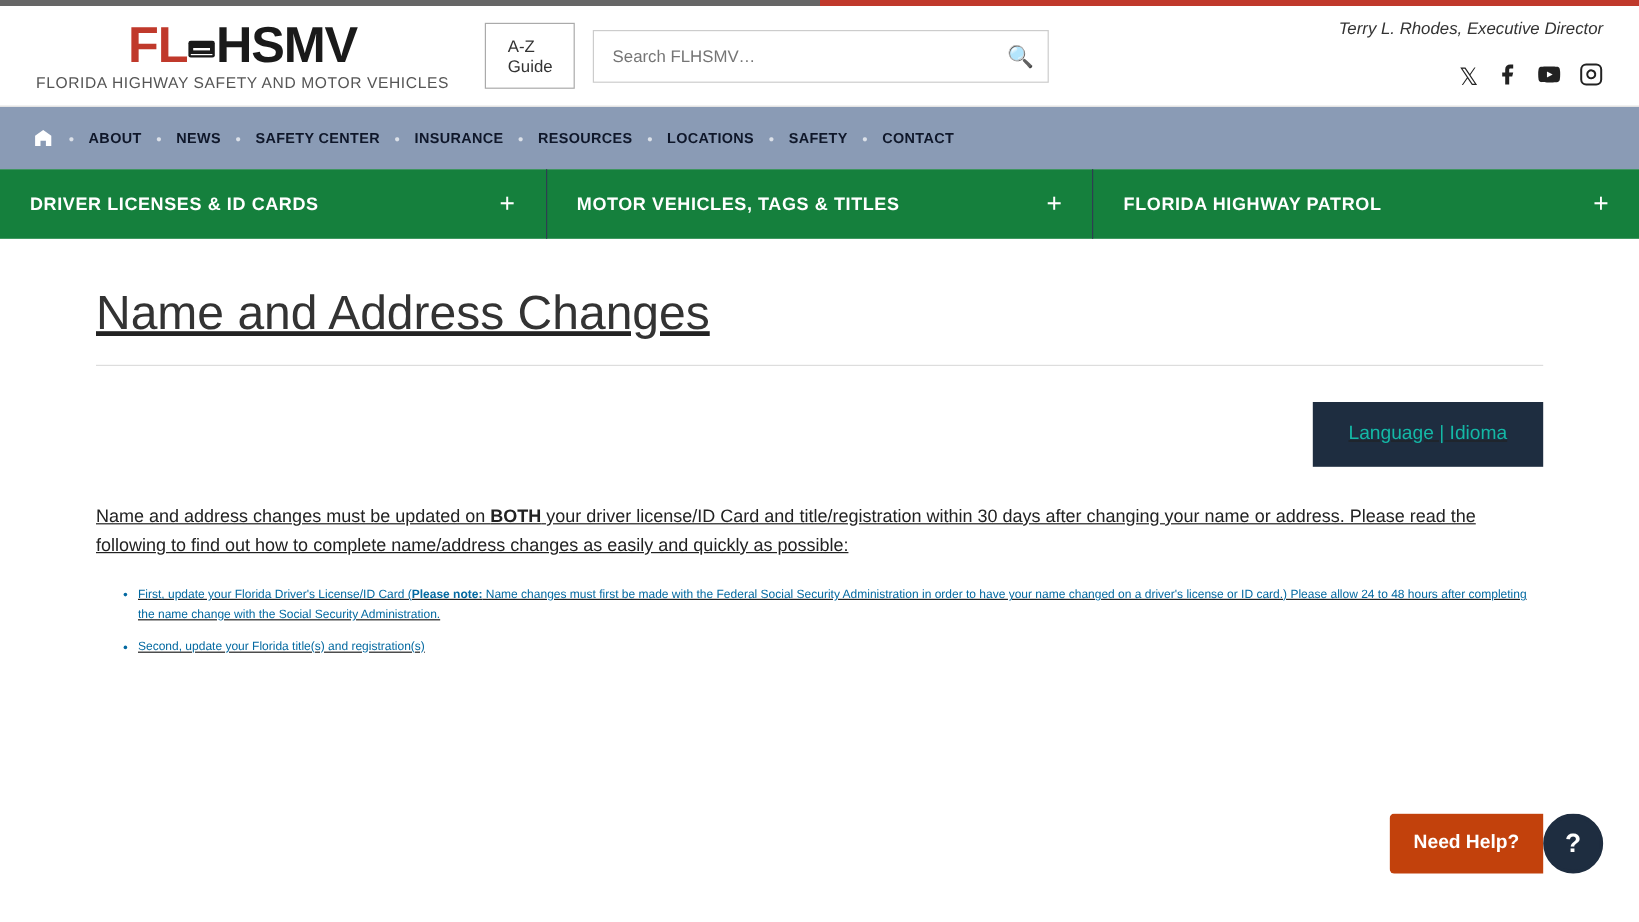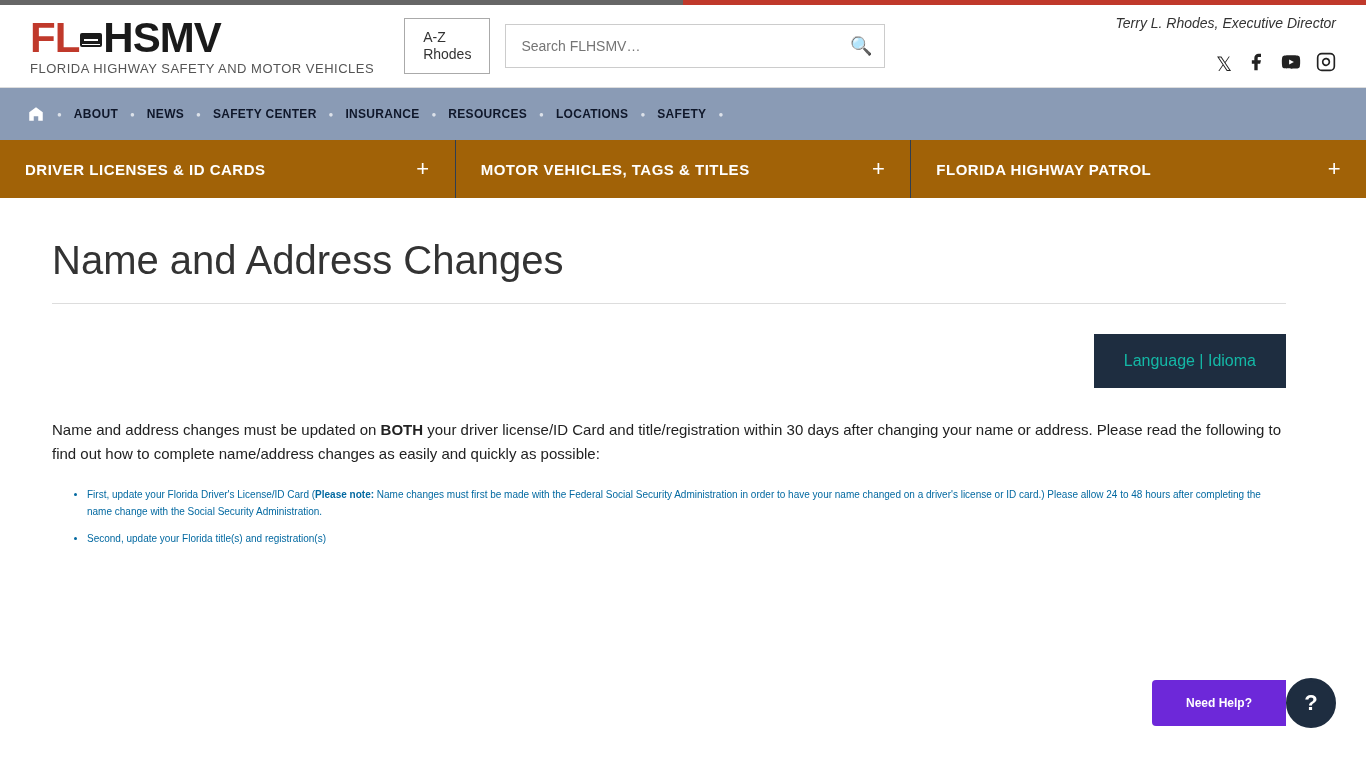--- a/index.html
+++ b/index.html
@@ -135,21 +135,21 @@
       letter-spacing: 0.3px;
     }
     .nav-dot {
       color: #fff;
       font-size: 8px;
       opacity: 0.7;
     }
 
     
     .sub-nav {
-      background: #a16207;
+      background: #15803d;
       display: flex;
       height: 58px;
     }
     .sub-nav-item {
       flex: 1;
       display: flex;
       align-items: center;
       justify-content: space-between;
       padding: 0 25px;
       color: #fff;
@@ -162,22 +162,23 @@
     }
     .sub-nav-item:last-child { border-right: none; }
     .plus-icon {
       font-size: 22px;
       font-weight: 300;
       color: #fff;
     }
 
     
     .main-content {
-      padding: 40px 80px 40px 52px;
+      padding: 40px 80px 40px 80px;
       max-width: 1366px;
+      text-decoration: underline;
     }
     .page-title {
       font-size: 40px;
       font-weight: 300;
       color: #333;
       margin-bottom: 30px;
       padding-bottom: 20px;
       border-bottom: 1px solid #ddd;
     }
 
@@ -217,25 +218,25 @@
     .need-help-area {
       position: fixed;
       bottom: 40px;
       right: 30px;
       display: flex;
       align-items: center;
       gap: 0;
       z-index: 100;
     }
     .need-help-btn {
-      background: #6d28d9;
+      background: #c2410c;
       color: #fff;
       border: none;
-      padding: 16px 34px;
-      font-size: 12px;
+      padding: 16px 20px;
+      font-size: 16px;
       font-weight: 600;
       cursor: pointer;
       border-radius: 4px 0 0 4px;
     }
     .help-circle {
       background: #1e2d40;
       color: #fff;
       width: 50px;
       height: 50px;
       border-radius: 50%;
@@ -249,20 +250,21 @@
     }
 
     
     .logo-wrapper {
       display: flex;
       flex-direction: column;
     }
     .logo-top {
       display: flex;
       align-items: center;
+      justify-content: center;
     }
     .road-icon {
       display: inline-flex;
       align-items: center;
       justify-content: center;
       width: 22px;
       height: 14px;
       background: #1a1a1a;
       border-radius: 2px;
       margin: 0 1px;
@@ -302,21 +304,21 @@
           <span class="fl">FL</span><span class="road-icon"></span><span>HSMV</span>
         </span>
       </div>
       <div class="logo-subtitle">FLORIDA HIGHWAY SAFETY AND MOTOR VEHICLES</div>
     </div>
   </div>
 
   <div class="header-center">
     <button class="az-guide-btn">
       <span>A-Z</span><br>
-      <span>Rhodes</span>
+      <span>Guide</span>
     </button>
     <div class="search-bar">
       <input type="text" placeholder="Search FLHSMV…" style="">
       <button>🔍</button>
     </div>
   </div>
 
   <div class="header-right">
     <div class="exec-name">Terry L. Rhodes, Executive Director</div>
     <div class="social-icons">
@@ -389,20 +391,23 @@
       </li>
     <li>
         <span class="nav-dot">●</span>
       </li>
     <li>
         <a href="#">SAFETY</a>
       </li>
     <li>
         <span class="nav-dot">●</span>
       </li>
+    <li>
+        <a href="#">CONTACT</a>
+      </li>
   </ul>
 </nav>
 
 <div class="sub-nav">
   <div class="sub-nav-item">
     <span>DRIVER LICENSES &amp; ID CARDS</span>
     <span class="plus-icon">+</span>
   </div>
   <div class="sub-nav-item">
     <span>MOTOR VEHICLES, TAGS &amp; TITLES</span>

